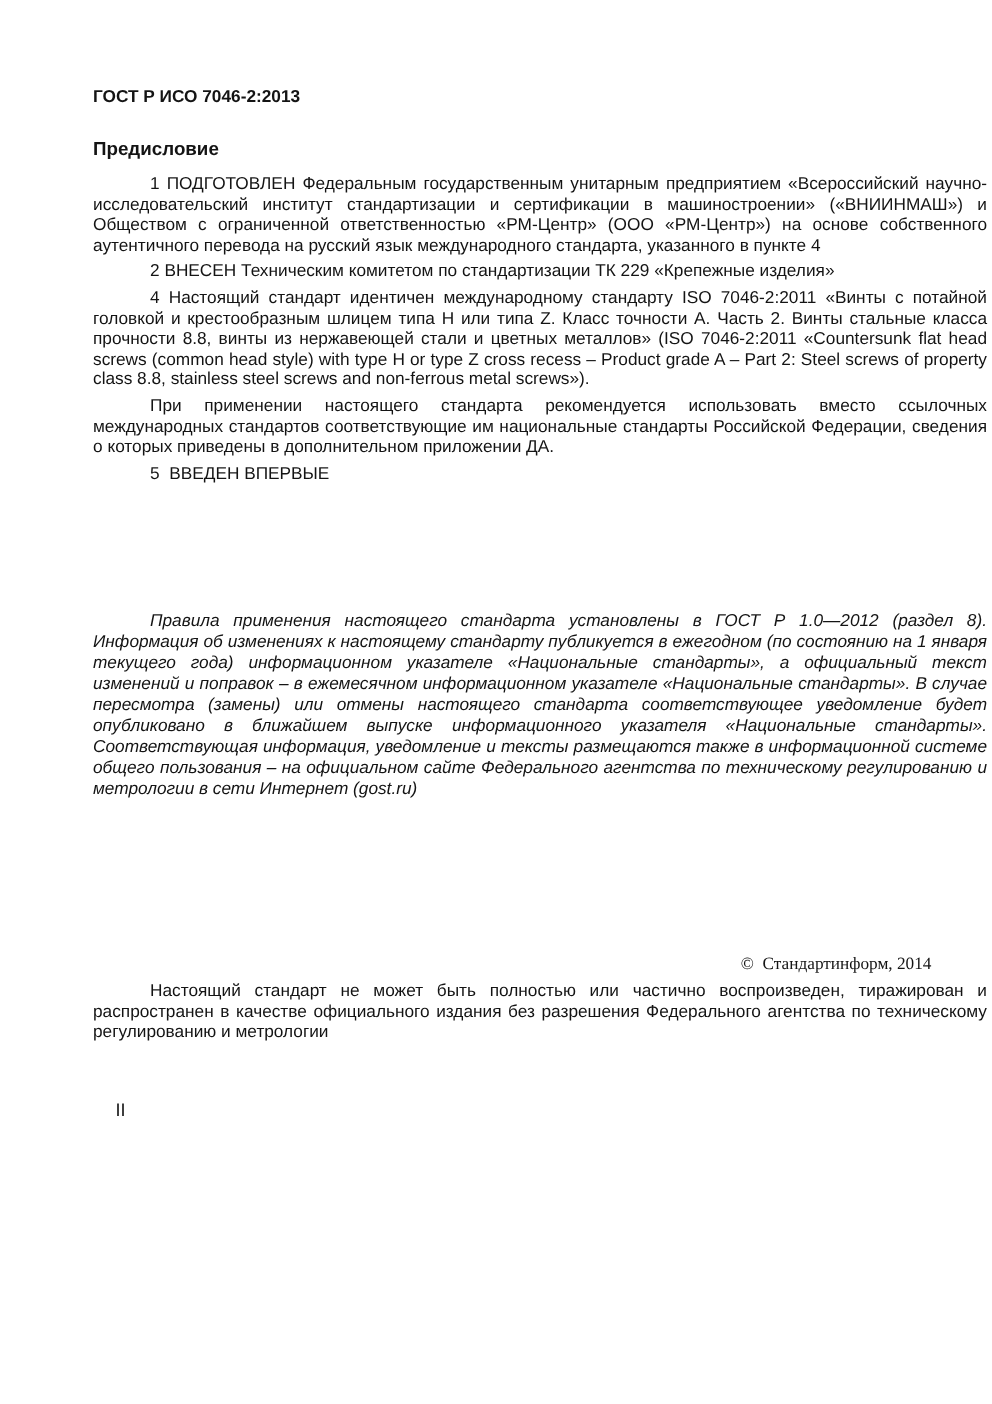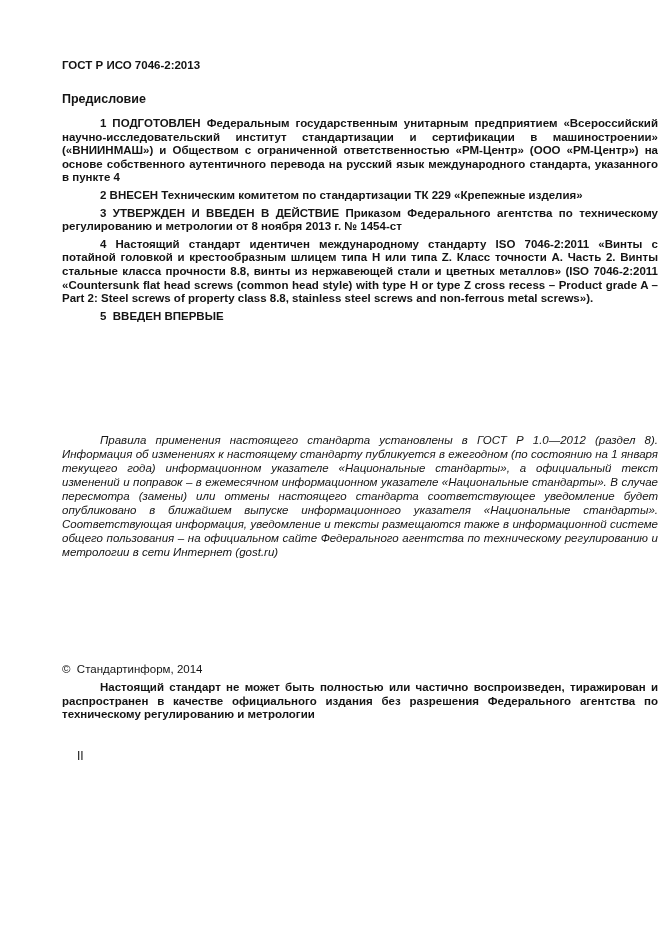--- a/index.html
+++ b/index.html
@@ -26,60 +26,60 @@
     font-weight: bold;
     font-size: 12.5px;
     line-height: 15px;
     text-align: left;
   }
   p.body {
     margin: 4px 0 0 0;
     text-align: justify;
     text-indent: 38px;
     white-space: pre-wrap;
-    font-weight: bold;
   }
   p.first { margin-top: 10px; }
   p.note {
-    margin: 110px 0 0 0;
+    margin: 84px 0 0 0;
     font-style: italic;
     line-height: 14px;
     text-align: justify;
     text-indent: 38px;
   }
   .copyright {
     margin-top: 104px;
-    text-align: left;
+    text-align: right;
     padding-right: 37px;
     white-space: pre-wrap;
+    font-family: Liberation Serif, serif;
   }
   p.restriction { }
   .page-number {
-    margin-top: 28px;
+    margin-top: 38px;
     padding-left: 15px;
     font-size: 12px;
   }
 </style>
 </head>
 <body>
 
 <div class="page">
 
   <div class="std-code">ГОСТ Р ИСО 7046-2:2013</div>
 
   <div class="doc-title">Предисловие</div>
 
   <p class="body first">1 ПОДГОТОВЛЕН Федеральным государственным унитарным предприятием «Всероссийский научно-исследовательский институт стандартизации и сертификации в машиностроении» («ВНИИНМАШ») и Обществом с ограниченной ответственностью «РМ-Центр» (ООО «РМ-Центр») на основе собственного аутентичного перевода на русский язык международного стандарта, указанного в пункте 4</p>
 
   <p class="body">2 ВНЕСЕН Техническим комитетом по стандартизации ТК 229 «Крепежные изделия»</p>
 
-  <p class="body">3 УТВЕРЖДЕН И ВВЕДЕН В ДЕЙСТВИЕ Приказом Федерального агентства по техническому регулированию и метрологии от 8 ноября 2013 г. № 1454-ст</p>
 
   <p class="body">4 Настоящий стандарт идентичен международному стандарту ISO 7046-2:2011 «Винты с потайной головкой и крестообразным шлицем типа H или типа Z. Класс точности А. Часть 2. Винты стальные класса прочности 8.8, винты из нержавеющей стали и цветных металлов» (ISO 7046-2:2011 «Countersunk flat head screws (common head style) with type H or type Z cross recess – Product grade A – Part 2: Steel screws of property class 8.8, stainless steel screws and non-ferrous metal screws»).</p>
 
+  <p class="body">При применении настоящего стандарта рекомендуется использовать вместо ссылочных международных стандартов соответствующие им национальные стандарты Российской Федерации, сведения о которых приведены в дополнительном приложении ДА.</p>
 
   <p class="body">5&nbsp; ВВЕДЕН ВПЕРВЫЕ</p>
 
   <p class="note">Правила применения настоящего стандарта установлены в ГОСТ Р 1.0—2012 (раздел 8). Информация об изменениях к настоящему стандарту публикуется в ежегодном (по состоянию на 1 января текущего года) информационном указателе «Национальные стандарты», а официальный текст изменений и поправок – в ежемесячном информационном указателе «Национальные стандарты». В случае пересмотра (замены) или отмены настоящего стандарта соответствующее уведомление будет опубликовано в ближайшем выпуске информационного указателя «Национальные стандарты». Соответствующая информация, уведомление и тексты размещаются также в информационной системе общего пользования – на официальном сайте Федерального агентства по техническому регулированию и метрологии в сети Интернет (gost.ru)</p>
 
   <div class="copyright">©&nbsp;&nbsp;Стандартинформ, 2014</div>
 
   <p class="body restriction">Настоящий стандарт не может быть полностью или частично воспроизведен, тиражирован и распространен в качестве официального издания без разрешения Федерального агентства по техническому регулированию и метрологии</p>
 
   <div class="page-number">II</div>

